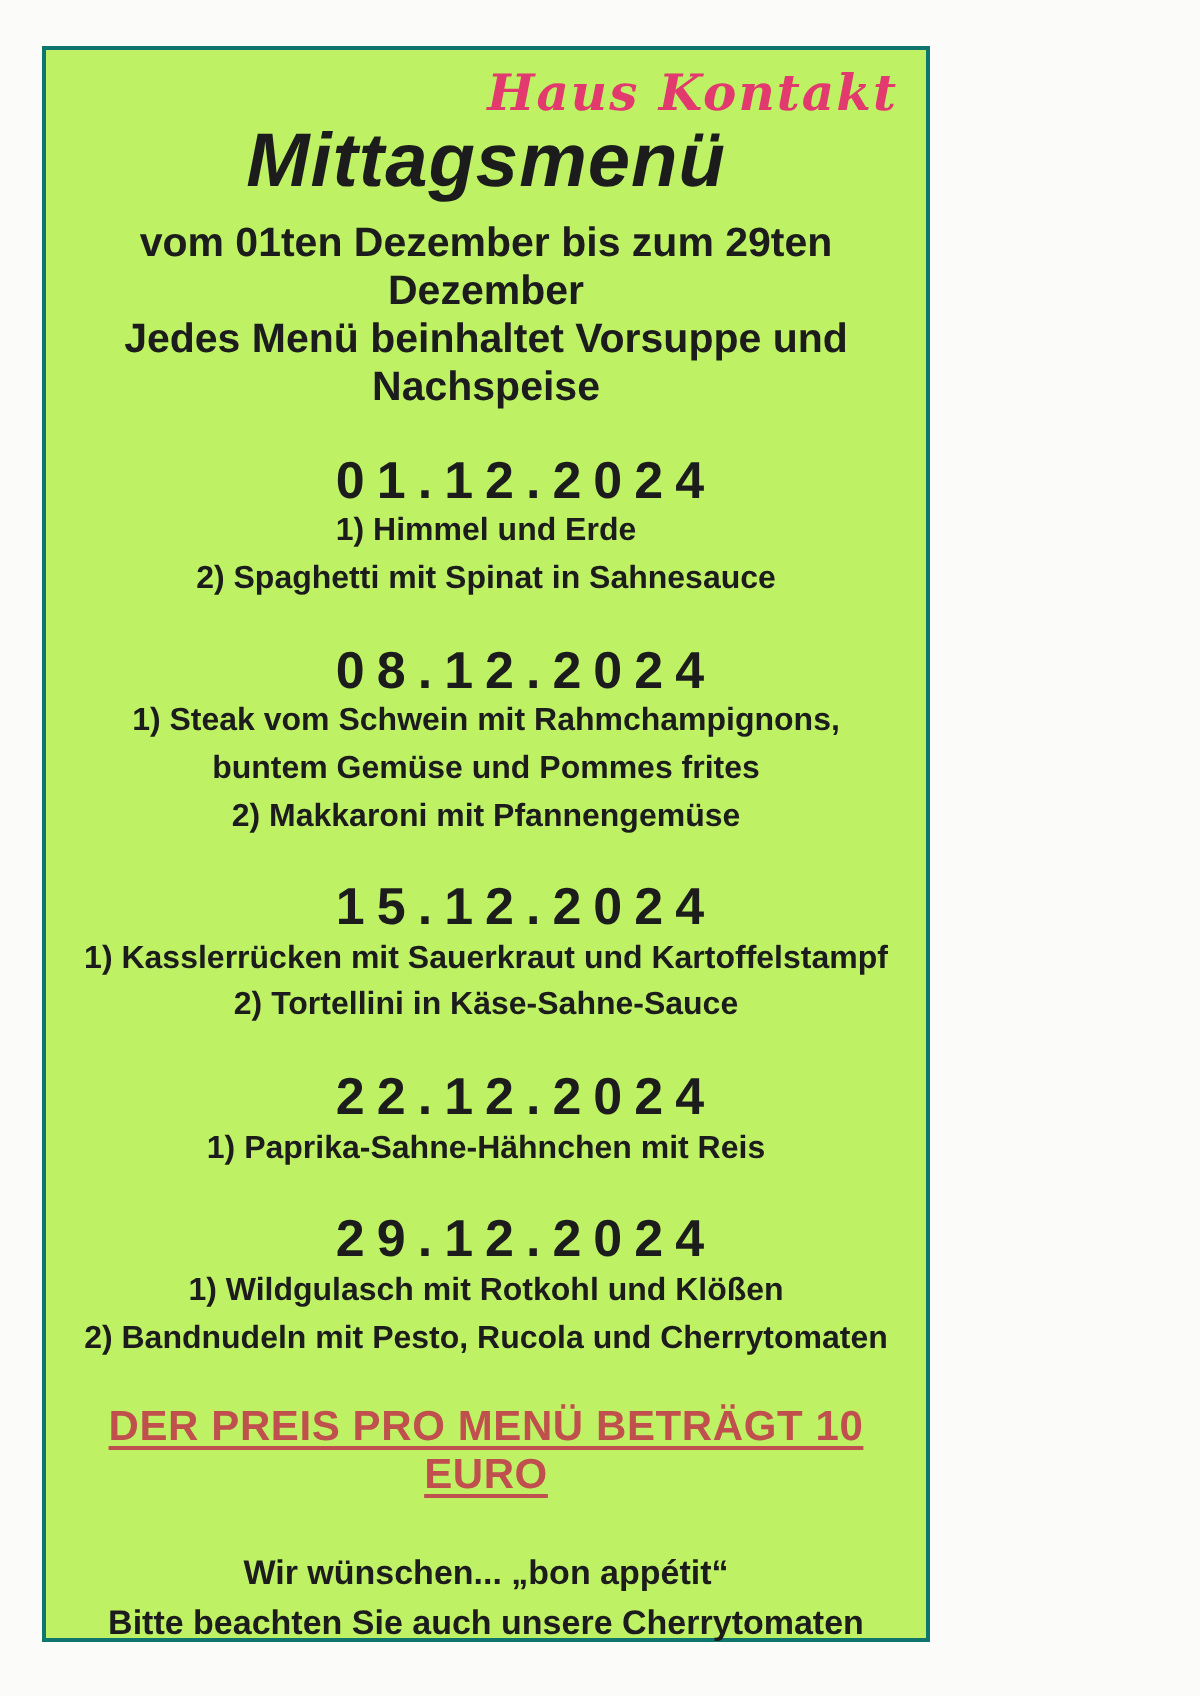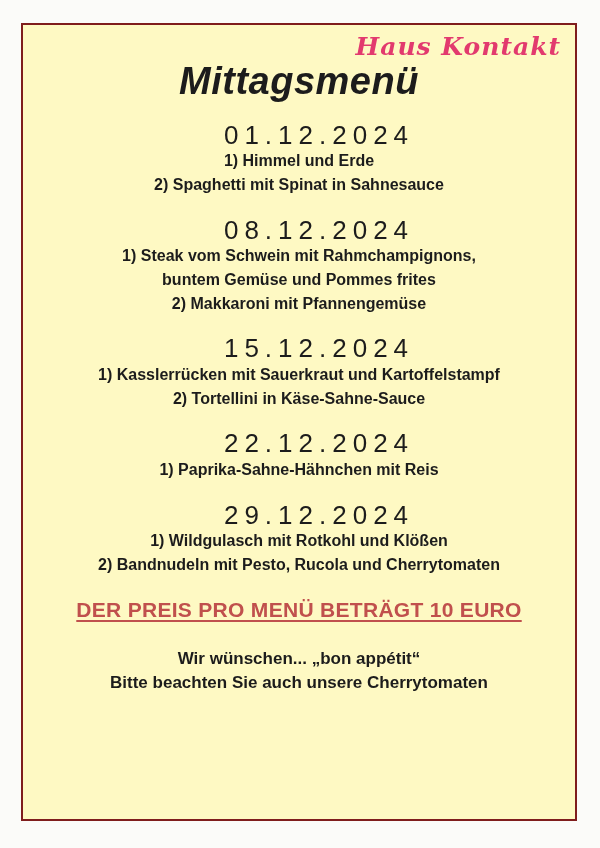--- a/index.html
+++ b/index.html
@@ -5,23 +5,23 @@
   * { margin: 0; padding: 0; box-sizing: border-box; }
   html, body {
     width: 600px; height: 848px;
     background: #fbfbf9;
     overflow: hidden;
     font-family: "Liberation Sans", sans-serif;
   }
   .menu-card {
     position: absolute;
     left: 21px; top: 23px;
-    width: 556px; height: 798px;
-    border: 2px solid #7f1d1d;
-    background: #fef9c3;
+    width: 444px; height: 798px;
+    border: 2px solid #0f766e;
+    background: #bef264;
     text-align: center;
     color: #1c1c1c;
   }
   .brand {
     text-align: right;
     padding: 7px 14px 0 0;
     font-family: "DejaVu Serif", serif;
     font-style: italic;
     font-weight: bold;
     font-size: 25px;
@@ -38,21 +38,21 @@
   }
   .subtitle {
     margin-top: 8px;
     font-size: 20.5px;
     font-weight: bold;
     line-height: 1.18;
   }
   .section { margin-top: 19px; }
   .date {
     font-size: 26px;
-    font-weight: normal;
+    font-weight: bold;
     letter-spacing: 6px;
     line-height: 1.1;
     margin-left: 40px;
   }
   .items {
     margin-top: 0;
     font-size: 16px;
     font-weight: bold;
     line-height: 1.48;
   }
@@ -76,20 +76,24 @@
 </style>
 </head>
 <body>
 
 <div class="menu-card">
 
   <div class="brand">Haus Kontakt</div>
 
   <div class="title">Mittagsmenü</div>
 
+  <div class="subtitle">
+    <div>vom 01ten Dezember bis zum 29ten Dezember</div>
+    <div>Jedes Menü beinhaltet Vorsuppe und Nachspeise</div>
+  </div>
 
   <div class="section">
     <div class="date">01.12.2024</div>
     <div class="items">
       <div class="item">1) Himmel und Erde</div>
       <div class="item">2) Spaghetti mit Spinat in Sahnesauce</div>
     </div>
   </div>
 
   <div class="section">

